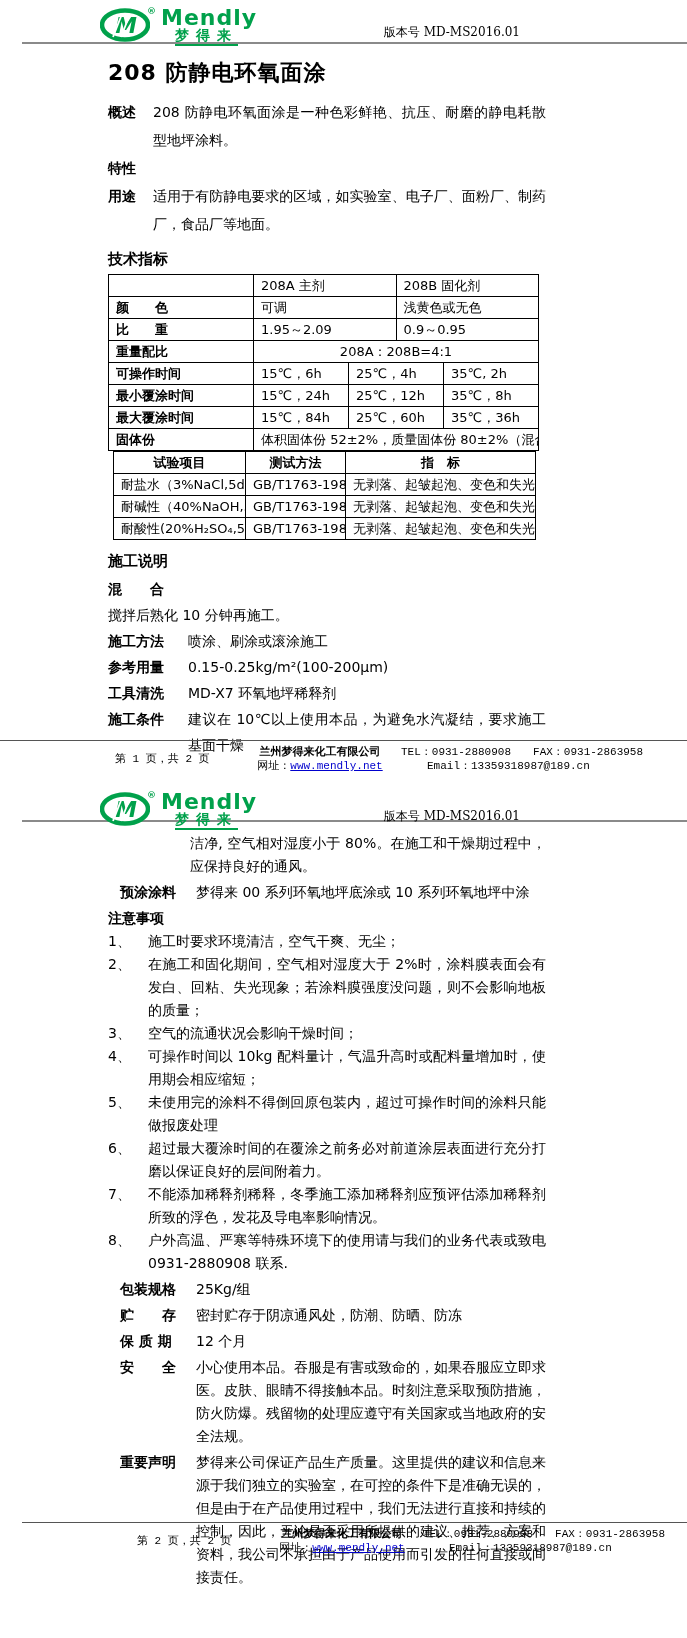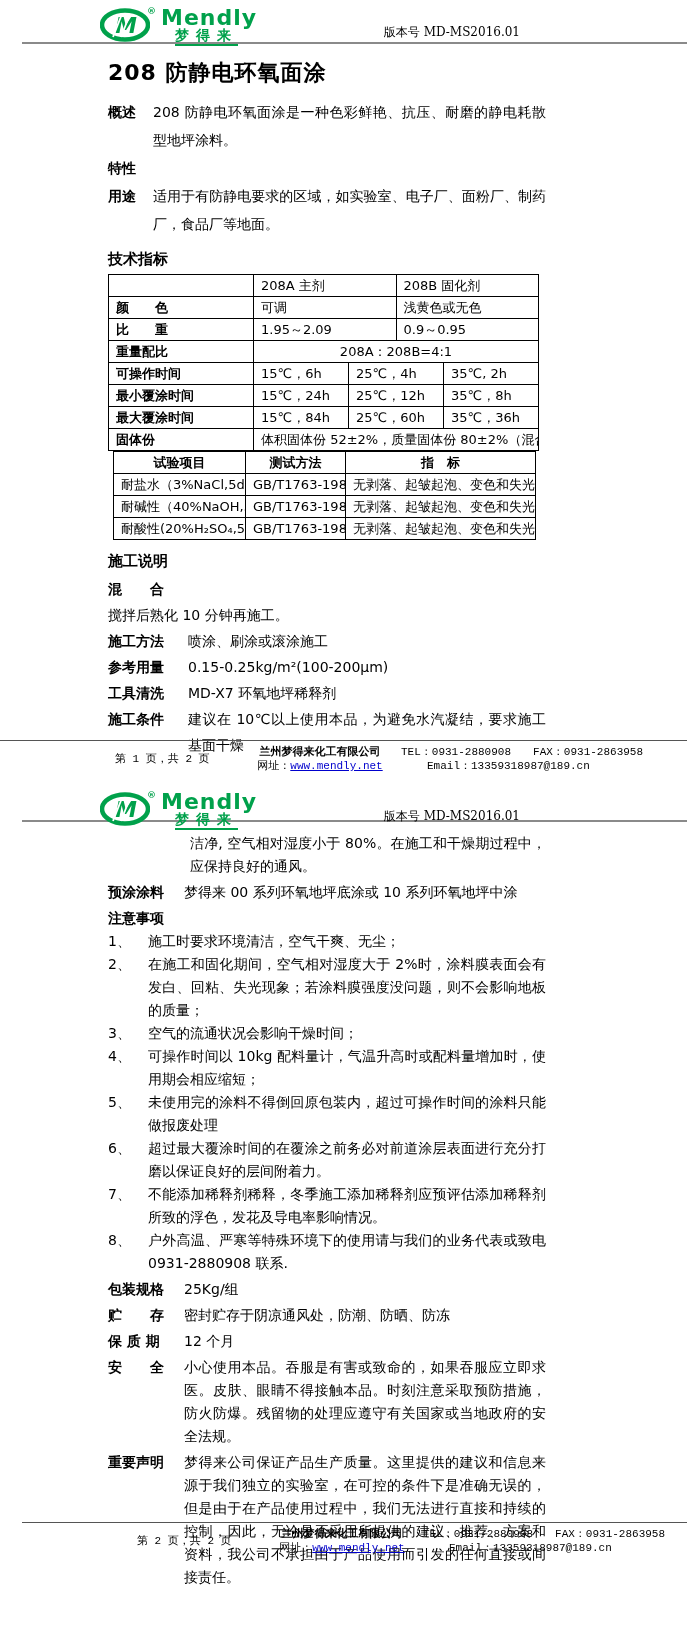--- a/index.html
+++ b/index.html
@@ -87,21 +87,21 @@
   .footer-company{flex:0 0 130px;text-align:center;}
   .footer-company-name{font-weight:bold;white-space:nowrap;}
   .footer-contact{margin-left:16px;}
   .footer-telfax{display:flex;gap:22px;white-space:nowrap;}
   .footer-email{padding-left:26px;white-space:nowrap;}
   .footer-link{color:var(--link-blue,#0000cd);text-decoration:underline;cursor:pointer;}
 
   
   .p2-content{padding:0 141px 0 108px;}
   .cont-para{padding-left:82px;line-height:23px;text-align:justify;margin-top:10px;}
-  .info-row{display:flex;line-height:23px;margin-top:3px;}
+  .info-row{display:flex;line-height:23px;margin-top:3px;margin-left:12px;}
   .info-label{flex:0 0 76px;font-weight:bold;}
   .info-text{flex:1;text-align:justify;}
   .notes-heading{font-weight:bold;line-height:23px;margin-top:3px;}
   .note{display:flex;line-height:23px;}
   .note-num{flex:0 0 40px;}
   .note-text{flex:1;text-align:justify;}
 </style>
 </head>
 <body>
 

